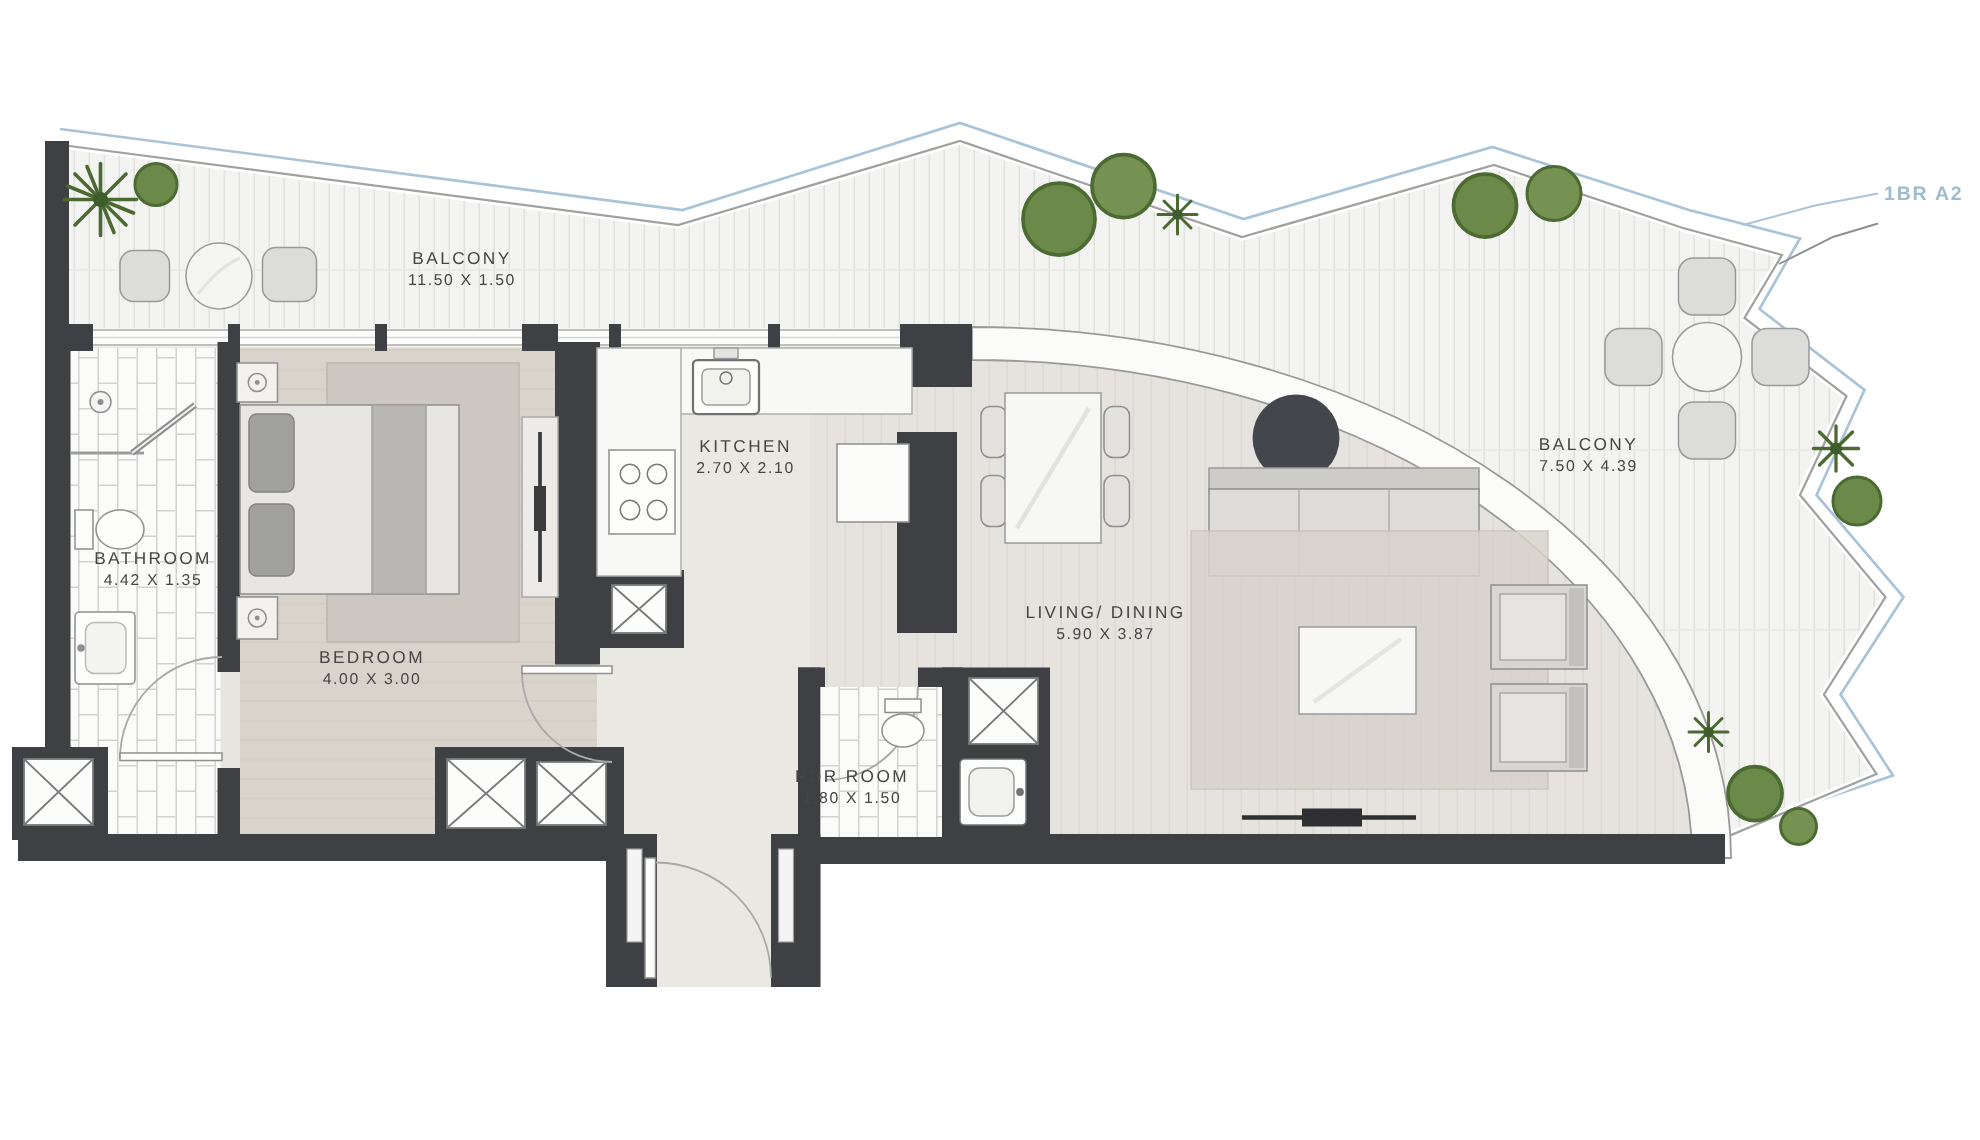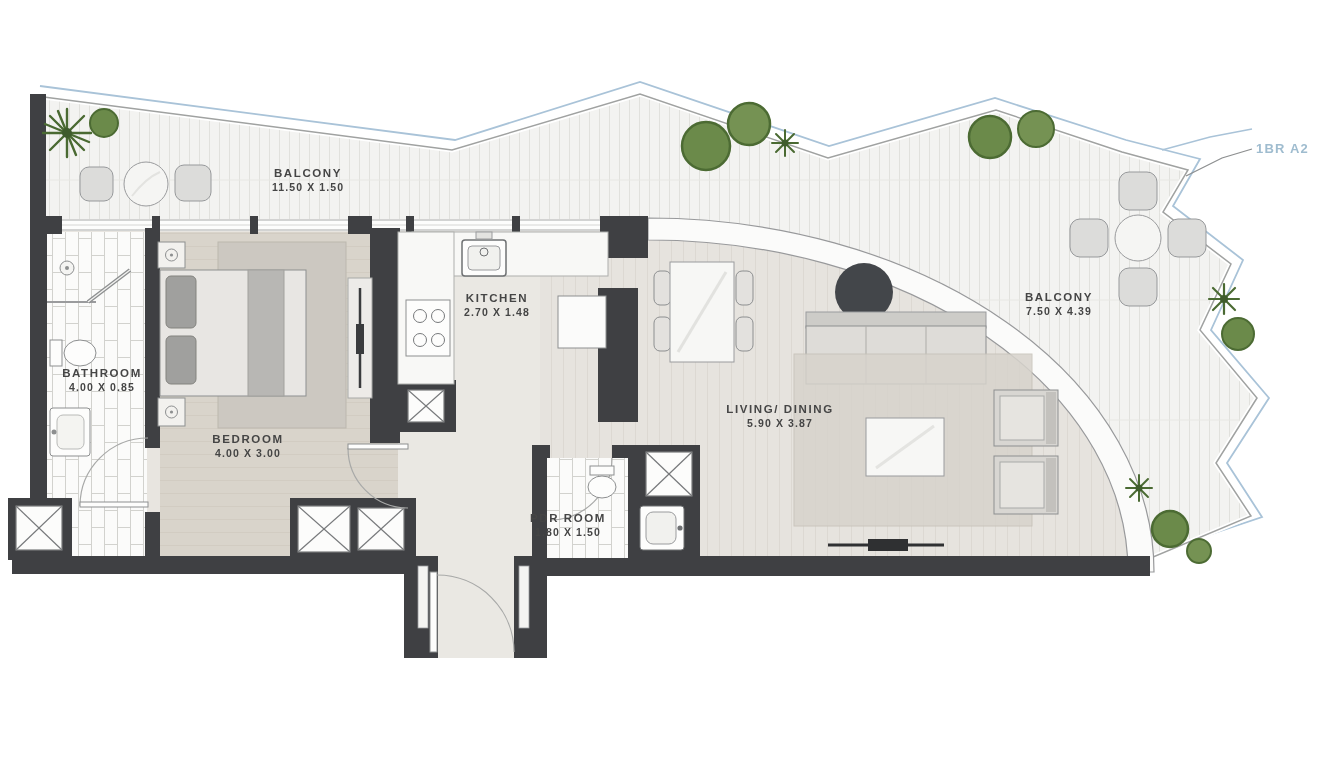--- a/index.html
+++ b/index.html
@@ -2,24 +2,24 @@
 <html><head>
 <meta charset="utf-8">
 <style>
   html,body{margin:0;padding:0;background:#ffffff;}
   .stage{position:relative;width:1320px;height:760px;background:#ffffff;overflow:hidden;
          font-family:"Liberation Sans", sans-serif;}
   .stage svg{position:absolute;left:0;top:0;}
   .labels{position:absolute;left:0;top:0;width:100%;height:100%;pointer-events:none;}
   .room-label{position:absolute;transform:translateX(-50%);text-align:center;color:#454545;
               pointer-events:auto;white-space:nowrap;}
-  .room-label .nm{display:block;font-size:11.5px;font-weight:bold;letter-spacing:1.6px;line-height:14px;}
-  .room-label .dm{display:block;font-size:10.5px;font-weight:bold;letter-spacing:1.1px;line-height:14px;}
+  .room-label .nm{display:block;font-size:11.5px;font-weight:normal;letter-spacing:1.6px;line-height:14px;}
+  .room-label .dm{display:block;font-size:10.5px;font-weight:normal;letter-spacing:1.1px;line-height:14px;}
   .variant-label{position:absolute;font-size:13px;font-weight:bold;letter-spacing:1.2px;
-                 pointer-events:auto;white-space:nowrap;margin-top:20px;}
+                 pointer-events:auto;white-space:nowrap;}
 </style>
 </head>
 <body>
 
 <div class="stage">
 
 <svg width="1320" height="760" viewBox="0 0 1320 760">
   <defs>
     <pattern id="deckP" width="10" height="120" patternUnits="userSpaceOnUse">
       <rect width="10" height="120" fill="#f3f3f1"></rect>
@@ -333,31 +333,31 @@
   </g>
 </svg>
 
 <div class="labels">
   <div class="room-label" style="left:308px;top:166px">
     <span class="nm">BALCONY</span>
     <span class="dm">11.50 X 1.50</span>
   </div>
   <div class="room-label" style="left:102px;top:366px">
     <span class="nm">BATHROOM</span>
-    <span class="dm">4.00 X 0.85</span>
+    <span class="dm">4.42 X 1.35</span>
   </div>
   <div class="room-label" style="left:248px;top:432px">
     <span class="nm">BEDROOM</span>
     <span class="dm">4.00 X 3.00</span>
   </div>
   <div class="room-label" style="left:497px;top:291px">
     <span class="nm">KITCHEN</span>
-    <span class="dm">2.70 X 1.48</span>
-  </div>
-  <div class="room-label" style="left:780px;top:402px">
+    <span class="dm">2.70 X 2.10</span>
+  </div>
+  <div class="room-label" style="left:737px;top:402px">
     <span class="nm">LIVING/ DINING</span>
     <span class="dm">5.90 X 3.87</span>
   </div>
   <div class="room-label" style="left:568px;top:511px">
     <span class="nm">PDR ROOM</span>
     <span class="dm">1.80 X 1.50</span>
   </div>
   <div class="room-label" style="left:1059px;top:290px">
     <span class="nm">BALCONY</span>
     <span class="dm">7.50 X 4.39</span>

